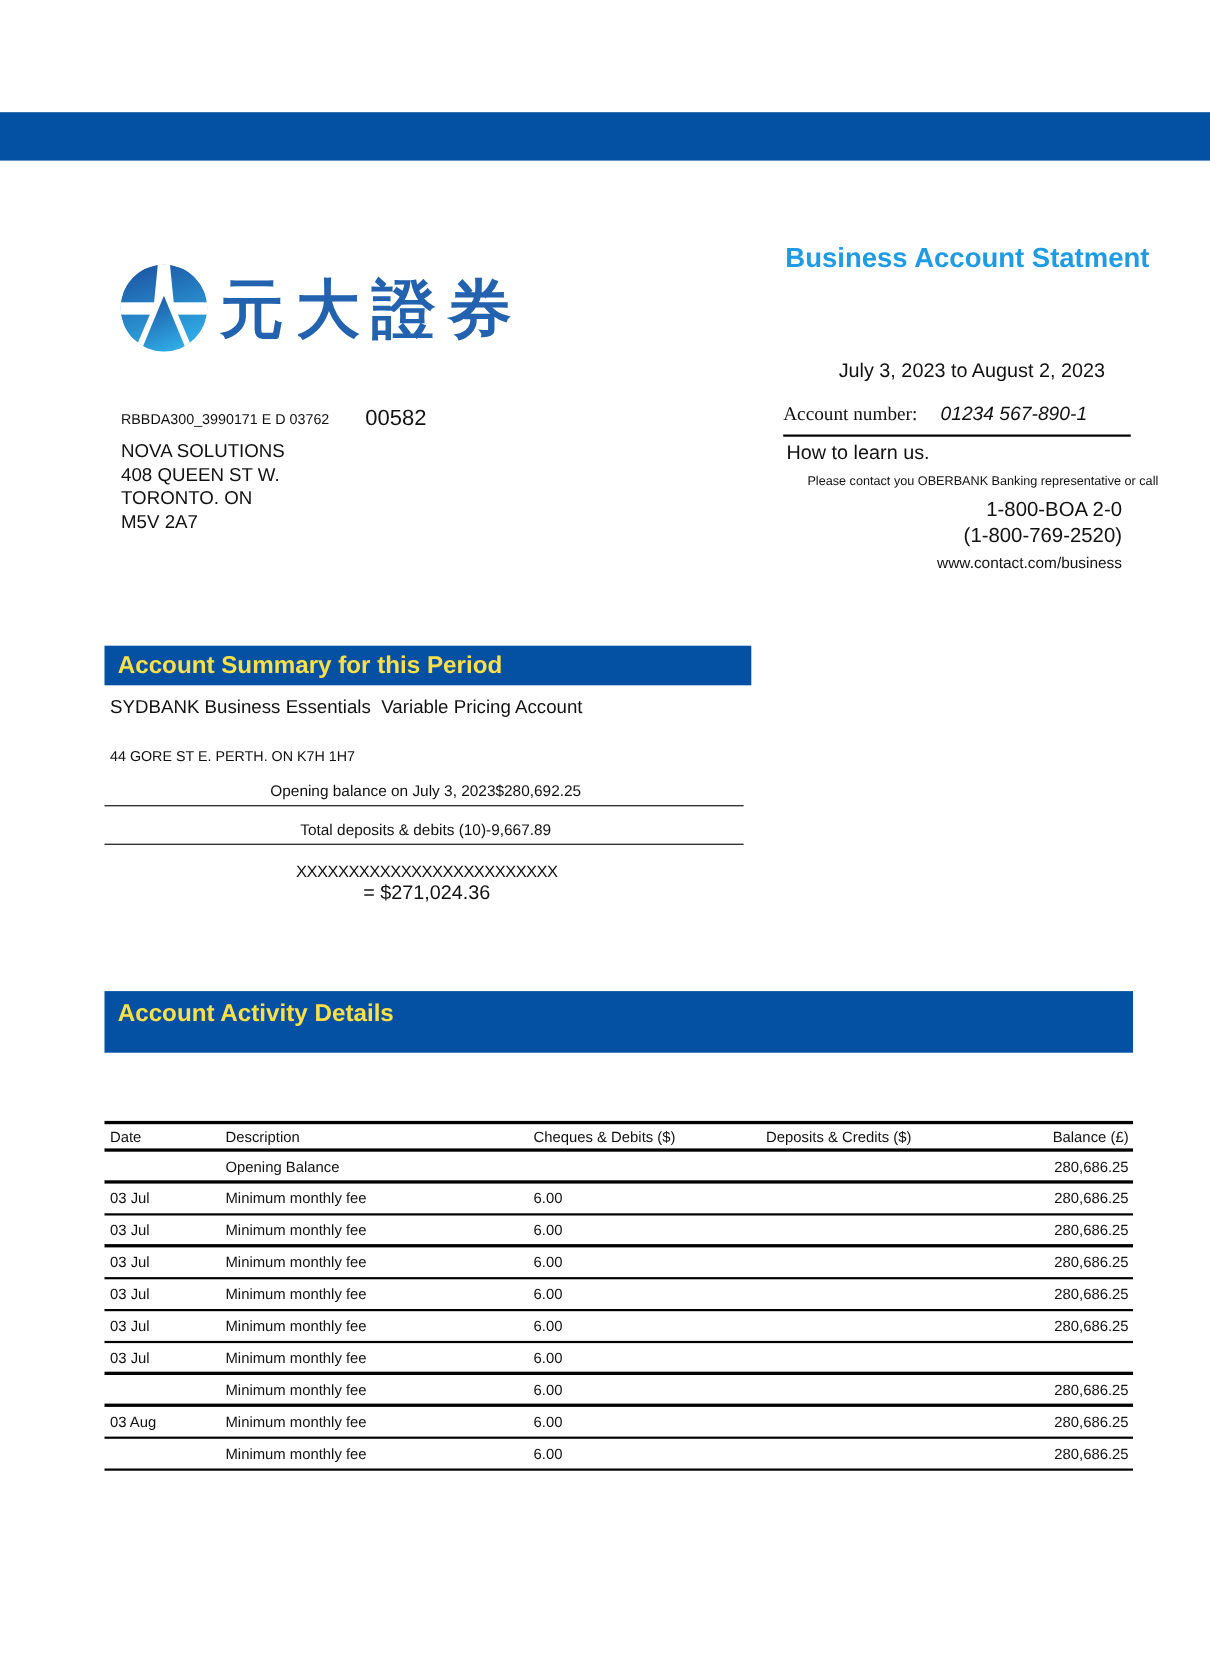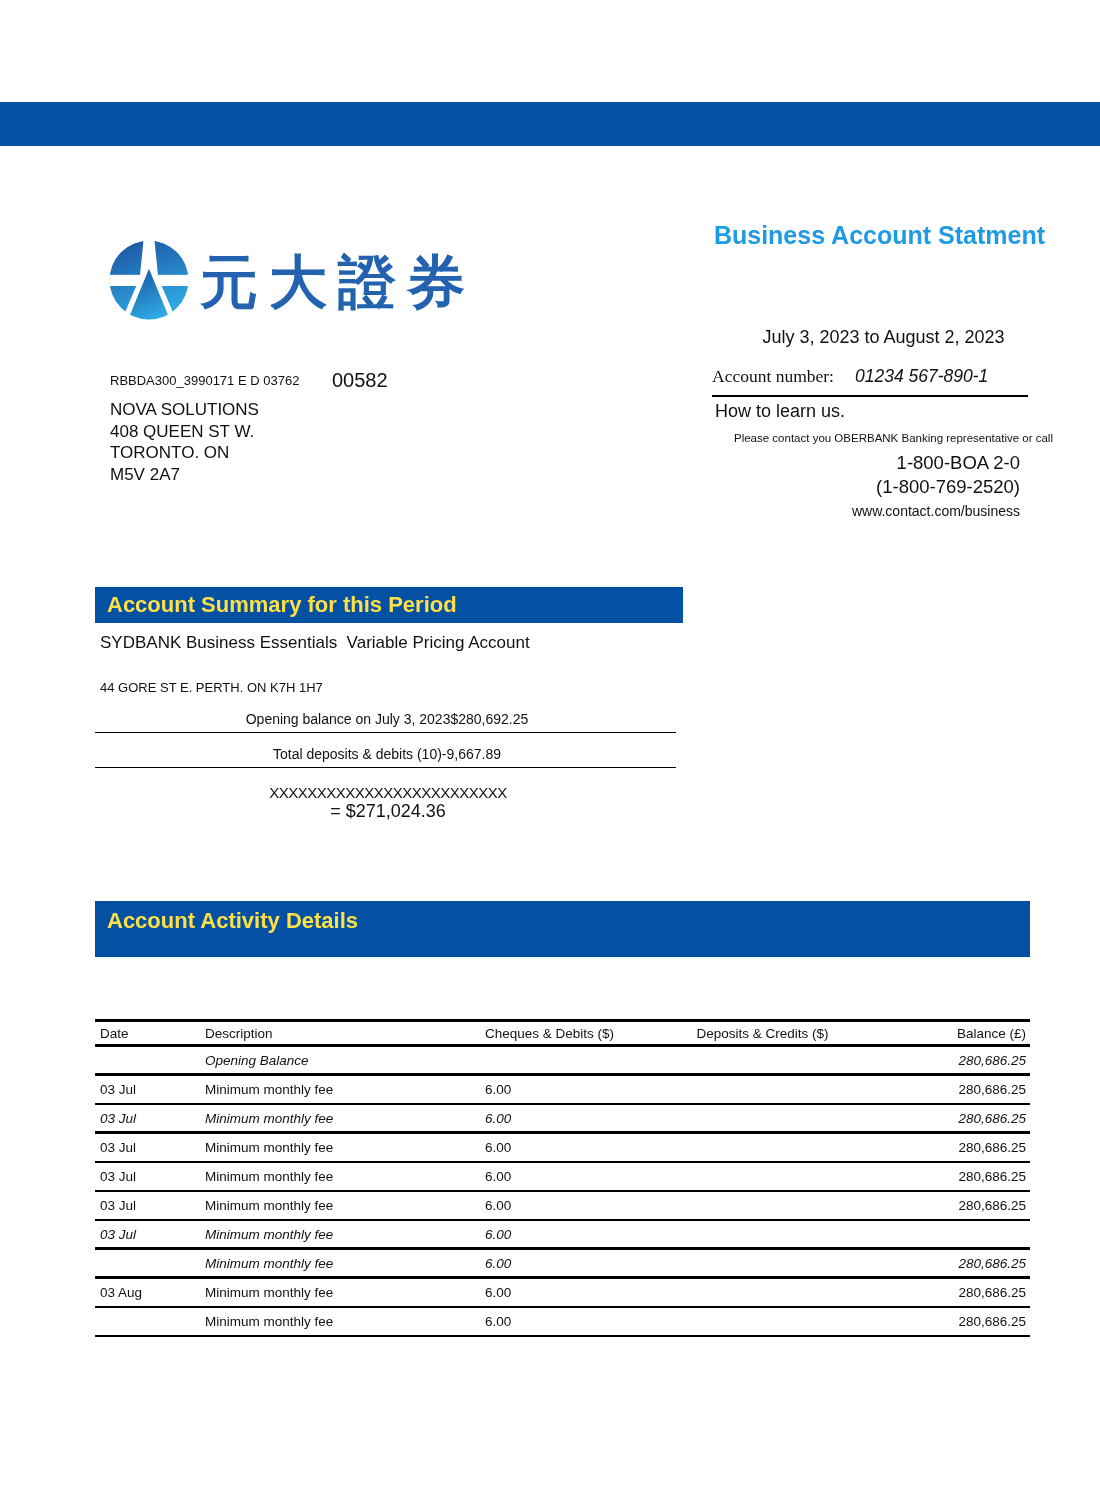--- a/index.html
+++ b/index.html
@@ -86,21 +86,21 @@
   .table{left:95px;top:979px;width:935px;margin-top:40px;}
   .trow{
     display:grid;
     grid-template-columns:110px 280px 155px 245px 145px;
     align-items:center;
     height:29px;
     border-bottom:2px solid #000;
     font-size:13.5px;
   }
   .trow.thead{border-top:3px solid #000;border-bottom:3px solid #000;height:28px;}
-  .trow.thick{border-bottom-width:3px;font-style:italic;}
+  .trow.thick{border-bottom-width:3px;}
   .c1{padding-left:5px;}
   .c2{padding-left:0px;}
   .c3{padding-right:3px;}
   .c4{text-align:center;}
   .c5{text-align:right;padding-right:4px;}
 </style>
 </head>
 <body>
 
 <div class="page">

